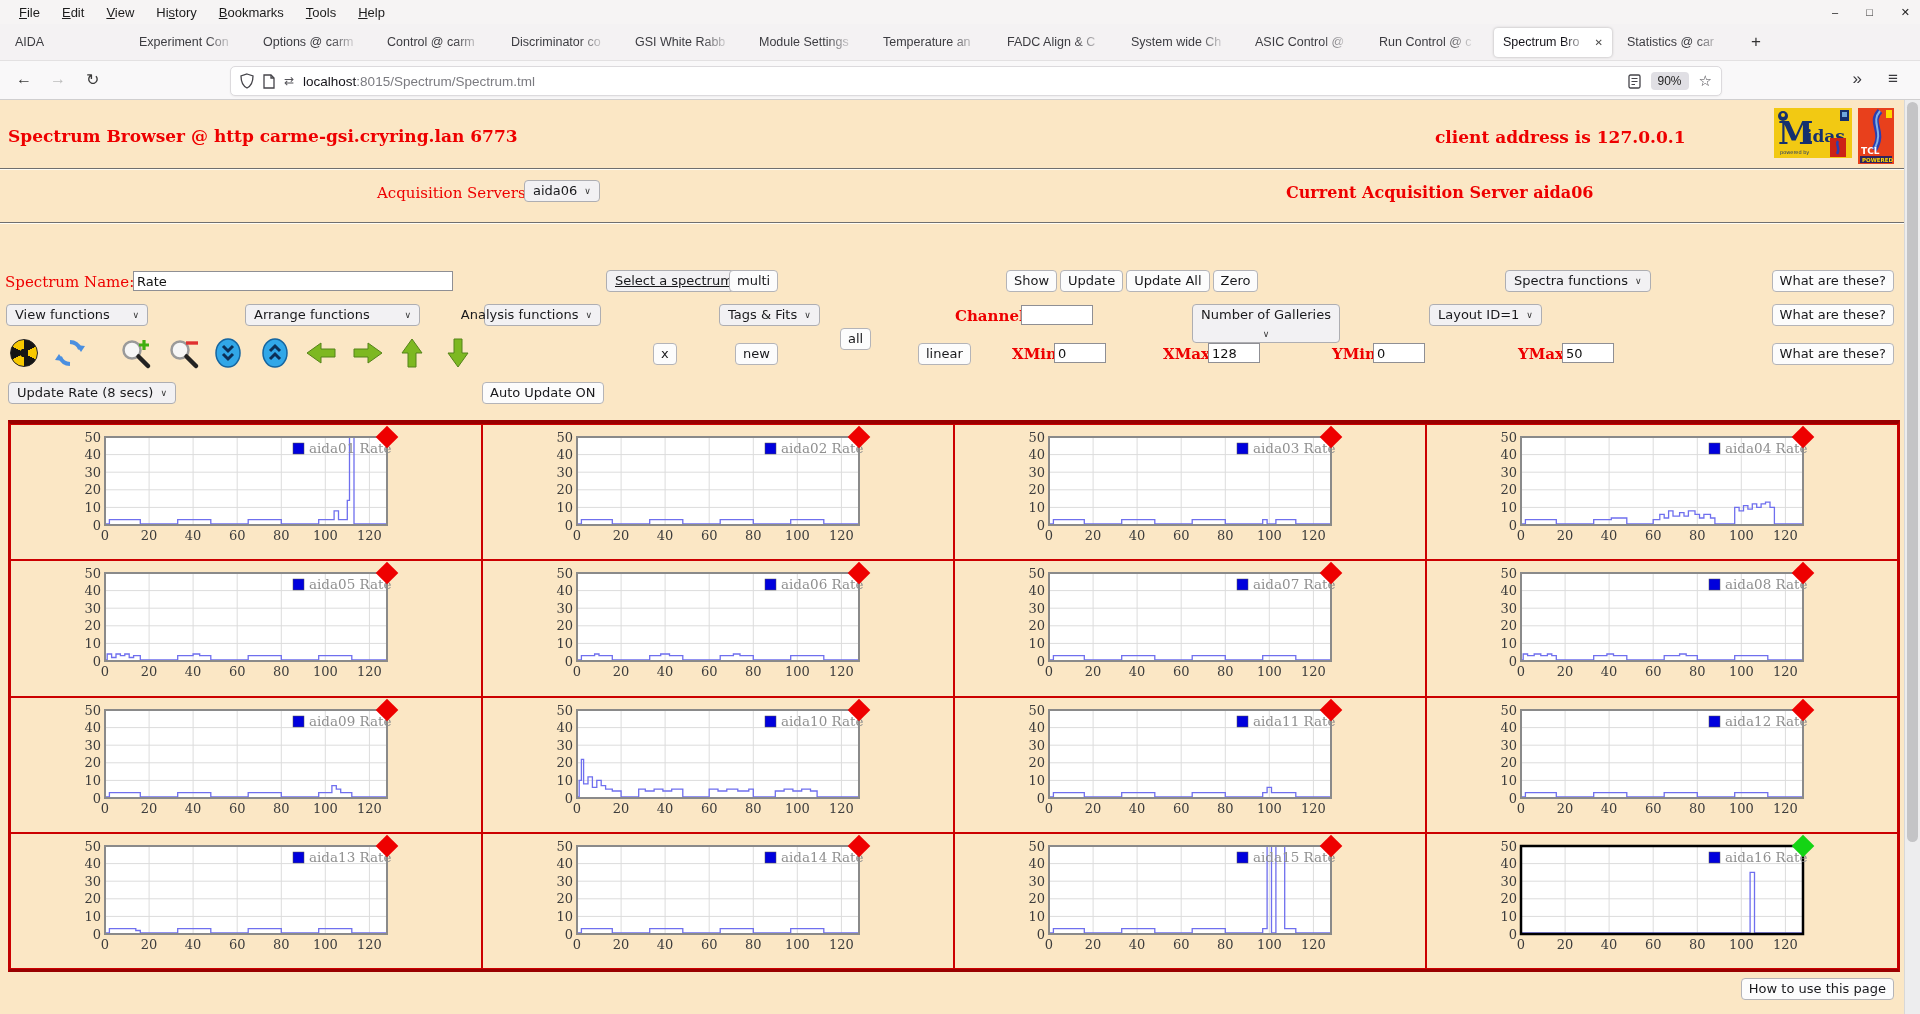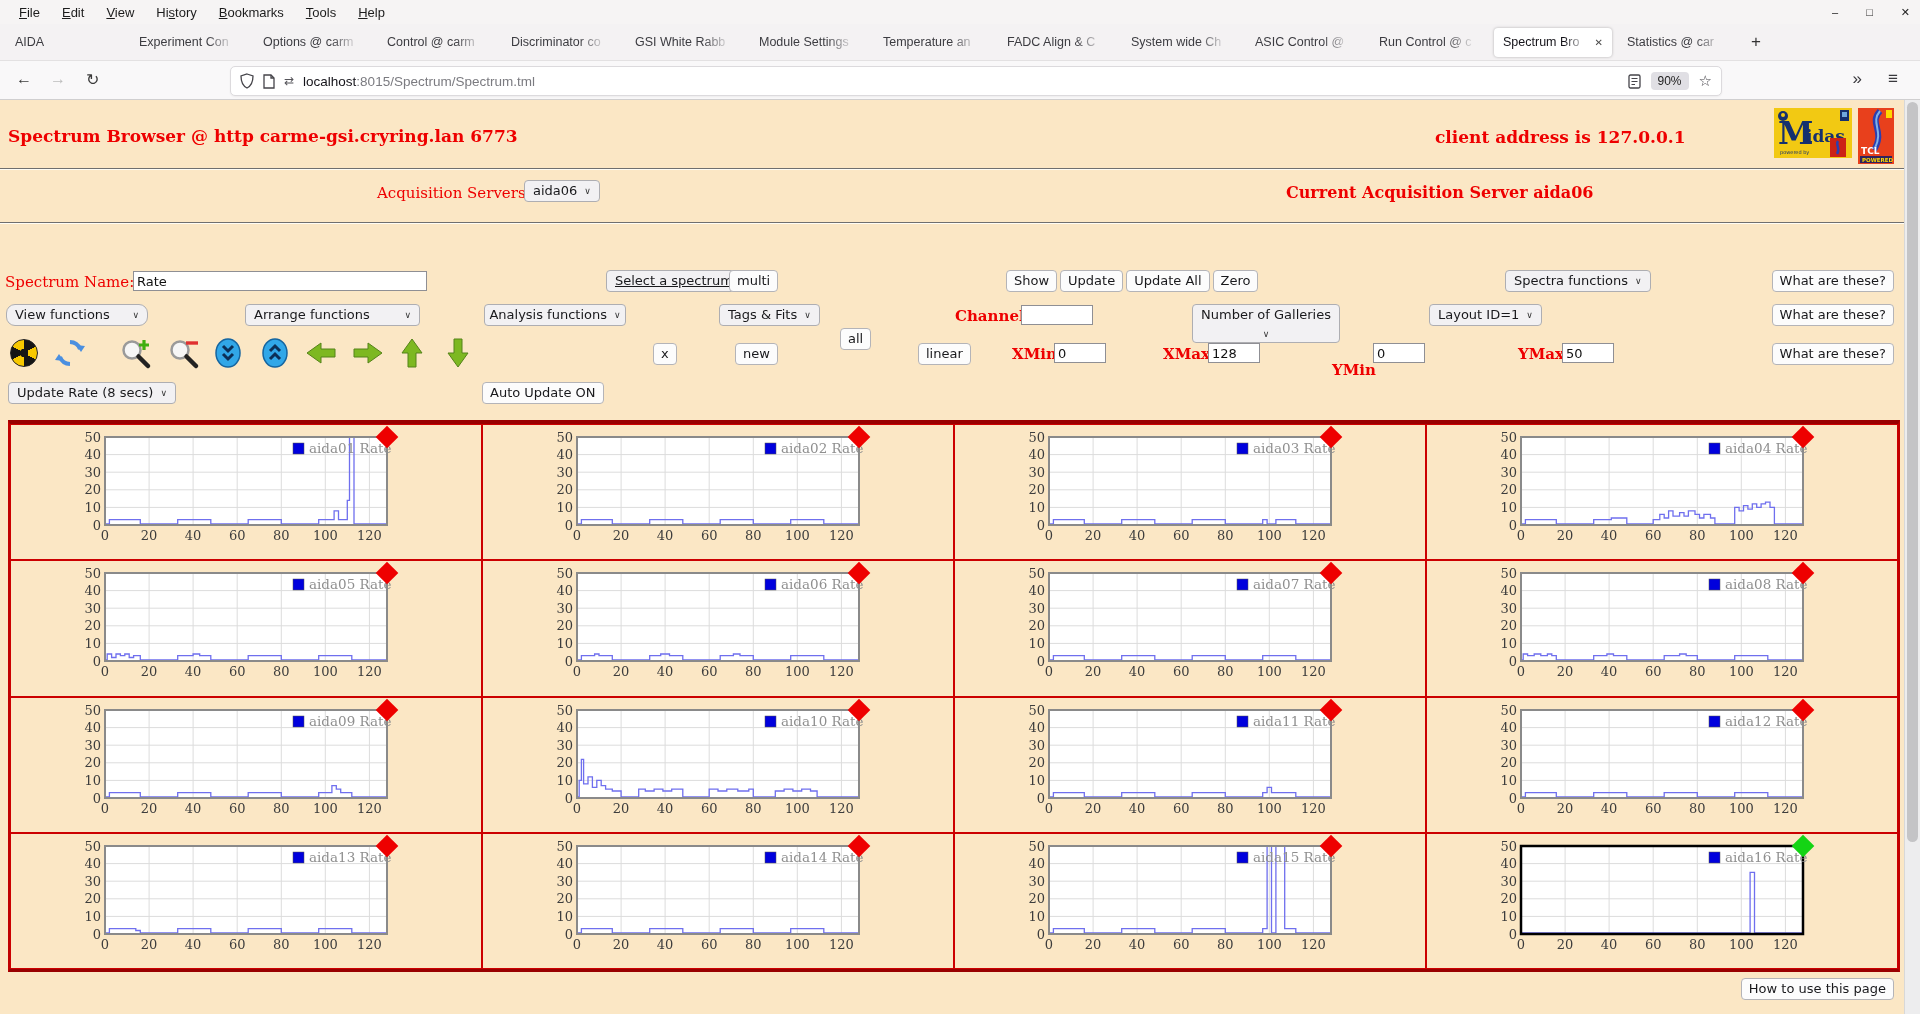--- a/index.html
+++ b/index.html
@@ -211,47 +211,47 @@
   <div class="abs serif-red" style="left:377px; top:84px; font-size:15px;">Acquisition Servers</div>
   <span class="abs psel" style="left:524px; top:80px;">
       <span>aida06</span>
       <span class="chev">∨</span>
     </span>
   <div class="abs serif-red" style="left:1286px; top:83px; font-size:16px; font-weight:bold;">Current Acquisition Server aida06</div>
 
   <div class="abs hr" style="top:122px;"></div>
 
   <div class="abs serif-red" style="left:5px; top:173px; font-size:15px;">Spectrum Name:</div>
-  <input class="abs pinput" style="left: 133px; top: 171px; width: 294px;" value="Rate">
+  <input class="abs pinput" style="left: 133px; top: 171px; width: 320px;" value="Rate">
   <span class="abs psel" style="left:606px; top:170px;text-decoration:underline;">
       <span>Select a spectrum</span>
       <span class="chev">∨</span>
     </span>
   <button class="abs pbtn" style="left:729px; top:170px;">multi</button>
   <span class="abs btn-group" style="left:1006px; top:170px;">
     <button class="pbtn">Show</button>
     <button class="pbtn">Update</button>
     <button class="pbtn">Update All</button>
     <button class="pbtn">Zero</button>
   </span>
   <span class="abs psel" style="left:1505px; top:170px;">
       <span>Spectra functions</span>
       <span class="chev">∨</span>
     </span>
   <button class="abs pbtn" style="right:26px; top:170px;">What are these?</button>
 
-  <span class="abs psel" style="left:6px; top:204px; width:142px; justify-content:space-between;border-radius:9px;">
+  <span class="abs psel" style="left:6px; top:204px; width:142px; justify-content:space-between;">
       <span>View functions</span>
       <span class="chev">∨</span>
     </span>
   <span class="abs psel" style="left:245px; top:204px; width:175px; justify-content:space-between;">
       <span>Arrange functions</span>
       <span class="chev">∨</span>
     </span>
-  <span class="abs psel" style="left:484px; top:204px; width:142px; justify-content:center;">
+  <span class="abs psel" style="left:484px; top:204px; width:117px; justify-content:flex-end;">
       <span>Analysis functions</span>
       <span class="chev">∨</span>
     </span>
   <span class="abs psel" style="left:719px; top:204px;">
       <span>Tags &amp; Fits</span>
       <span class="chev">∨</span>
     </span>
   <div class="abs serif-red" style="left:955px; top:207px; font-size:15px; font-weight:bold;">Channel:</div>
   <input class="abs pinput" style="left: 1021px; top: 205px; width: 72px;" value="">
   <span class="abs psel" style="left:1192px; top:204px;flex-direction:column;">
@@ -302,21 +302,21 @@
     <polygon points="12,29 22,15 16,15 16,1 8,1 8,15 2,15" fill="#7db821" stroke="#55831a" stroke-width="1"></polygon>
   </svg>
   <button class="abs pbtn" style="left:653px; top:243px;">x</button>
   <button class="abs pbtn" style="left:735px; top:243px;">new</button>
   <button class="abs pbtn" style="left:840px; top:228px;">all</button>
   <button class="abs pbtn" style="left:918px; top:243px;">linear</button>
   <div class="abs serif-red" style="left:1012px; top:245px; font-size:15px; font-weight:bold;">XMin</div>
   <input class="abs pinput" style="left: 1054px; top: 243px; width: 52px;" value="0">
   <div class="abs serif-red" style="left:1163px; top:245px; font-size:15px; font-weight:bold;">XMax</div>
   <input class="abs pinput" style="left: 1208px; top: 243px; width: 52px;" value="128">
-  <div class="abs serif-red" style="left:1332px; top:261px; font-size:15px; font-weight:bold;">YMin</div>
+  <div class="abs serif-red" style="left:1332px; top:245px; font-size:15px; font-weight:bold;">YMin</div>
   <input class="abs pinput" style="left: 1373px; top: 243px; width: 52px;" value="0">
   <div class="abs serif-red" style="left:1518px; top:245px; font-size:15px; font-weight:bold;">YMax</div>
   <input class="abs pinput" style="left: 1562px; top: 243px; width: 52px;" value="50">
   <button class="abs pbtn" style="right:26px; top:243px;">What are these?</button>
 
   <span class="abs psel" style="left:8px; top:282px;">
       <span>Update Rate (8 secs)</span>
       <span class="chev">∨</span>
     </span>
   <button class="abs pbtn" style="left:482px; top:282px;">Auto Update ON</button>

